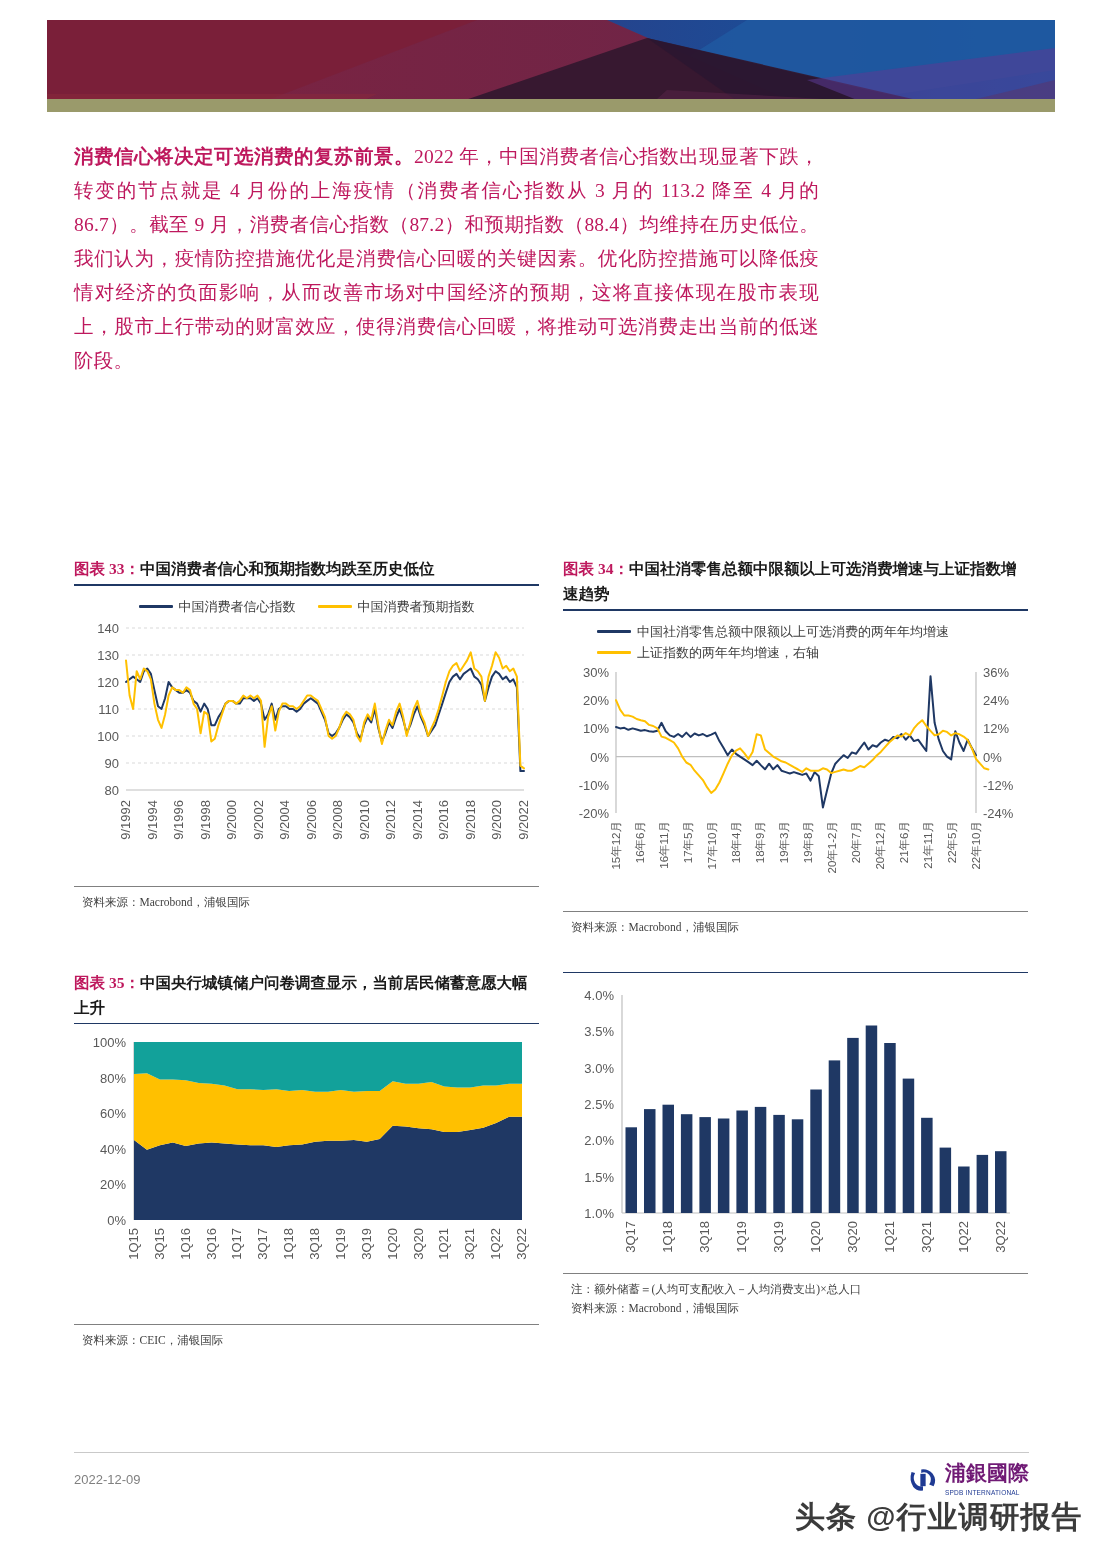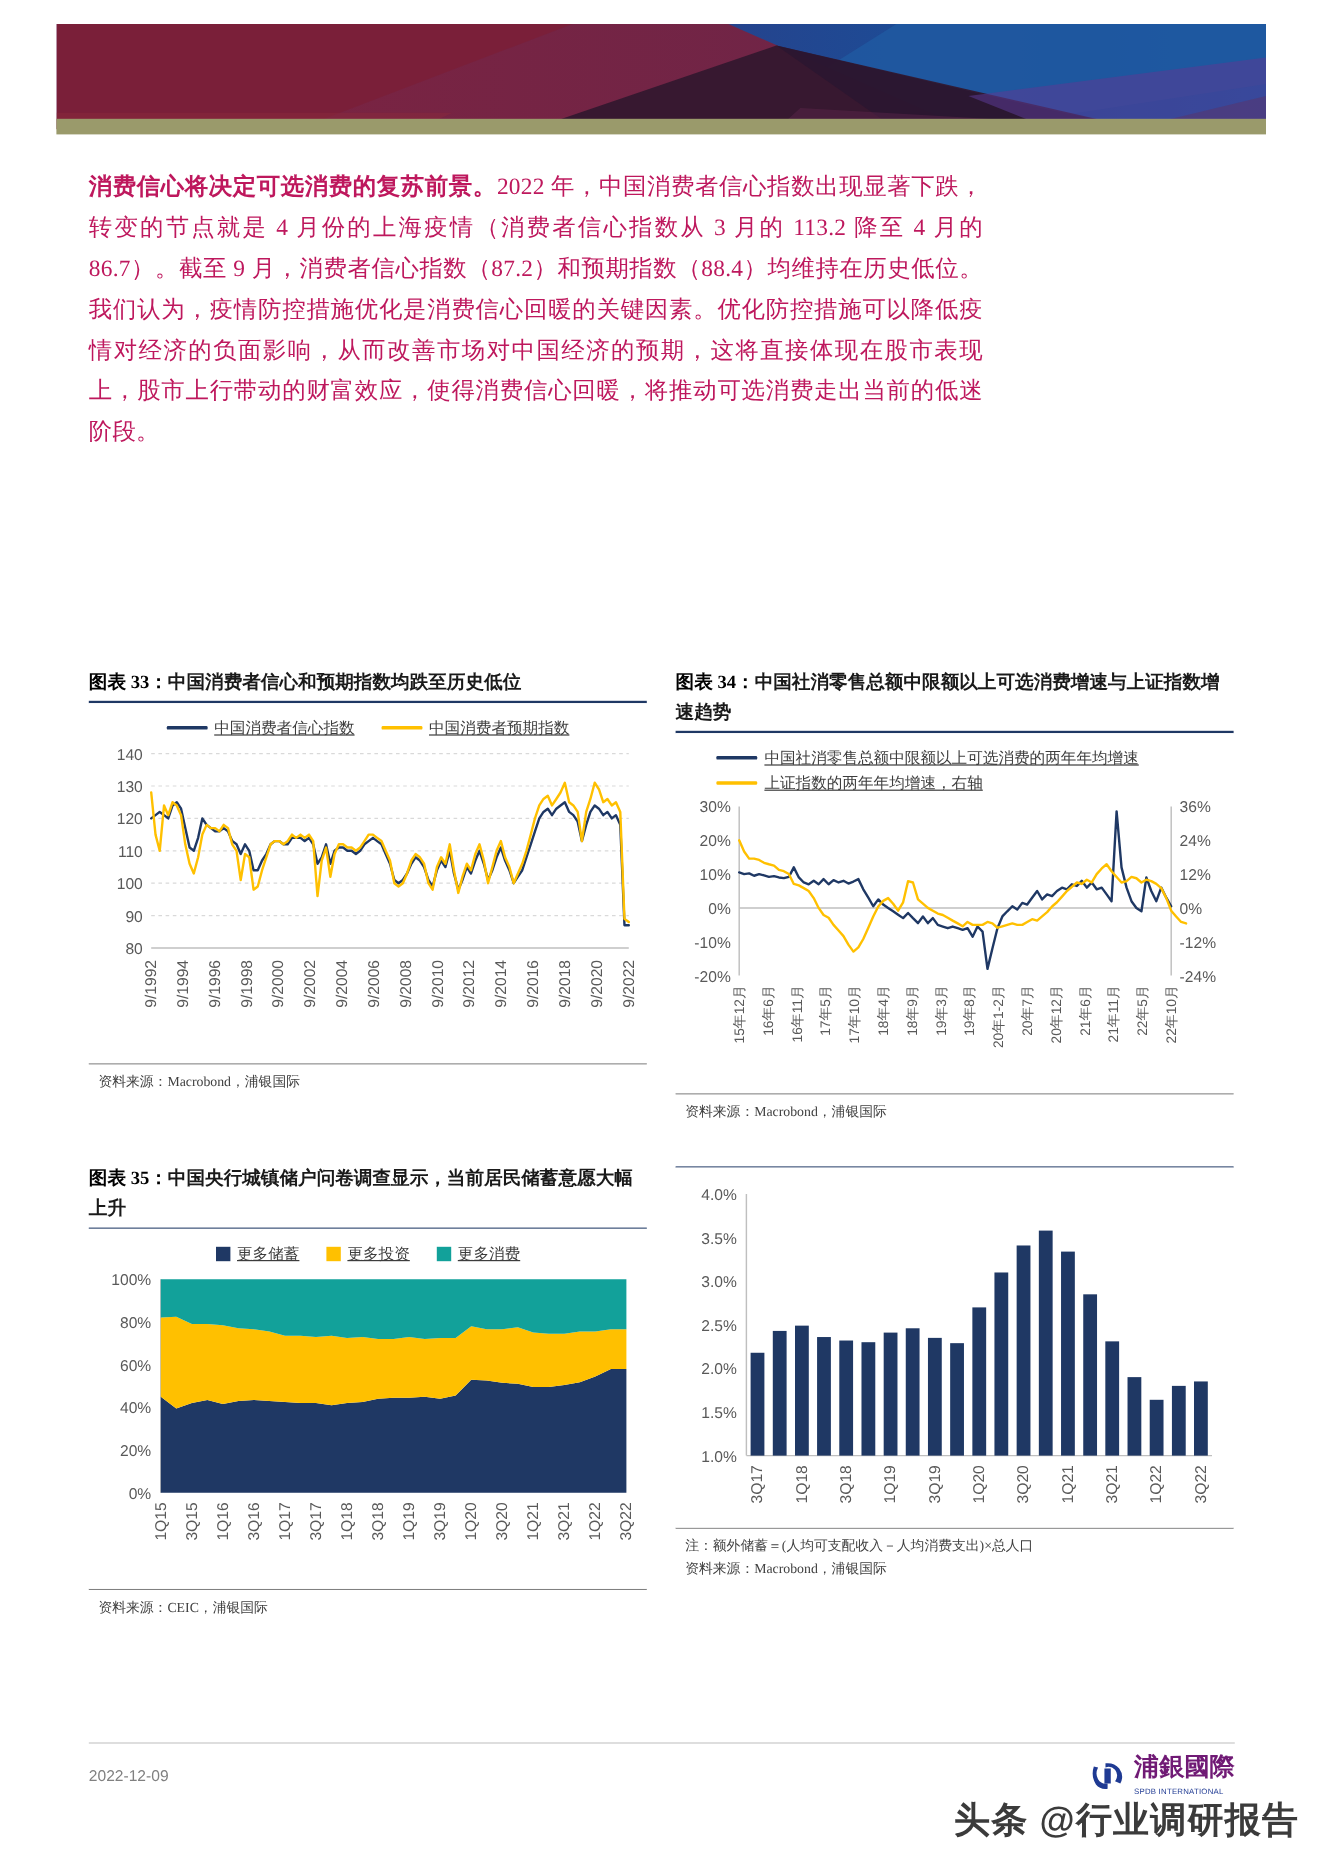--- a/index.html
+++ b/index.html
@@ -44,21 +44,21 @@
     box-sizing:border-box;
     position:relative;
   }
   .panel-title{
     font-size:15.5px;
     font-weight:bold;
     line-height:25px;
     color:#1a1a1a;
     margin:0 0 3px 0;
   }
-  .panel-title .lbl{color:#000000;}
+  .panel-title .lbl{color:#be185d;}
   .rule{height:1.6px;background:#1f3864;width:100%;margin:2px 0 0 0;}
   .panel-body{
     border-left:none;border-right:none;
     background:#fff;
     padding-top:8px;
     height:300px;
     box-sizing:border-box;
     position:relative;
   }
   .src-rule{height:1px;background:#808080;width:100%;}
@@ -68,21 +68,20 @@
     line-height:17px;
     font-family:"Liberation Serif", serif;
   }
 
   
   .legend{
     display:flex;justify-content:center;align-items:center;
     gap:22px;flex-wrap:wrap;
     font-size:13px;color:#3d3d3d;
     margin:4px 0 2px 0;
-    text-decoration:underline;
   }
   .legend.left{justify-content:flex-start;padding-left:34px;flex-direction:row;align-items:flex-start;gap:3px;}
   .lgd{display:flex;align-items:center;gap:6px;white-space:nowrap;}
   .lgd .swatch-line{width:34px;height:3.5px;border-radius:1px;display:inline-block;}
   .lgd .swatch-box{width:12px;height:12px;display:inline-block;}
 
   
   .plot{display:block;margin:0 auto;}
   .ax-lbl{font-family:"Liberation Sans", sans-serif;font-size:13px;fill:#595959;}
   .ax-lbl-sm{font-family:"Liberation Sans", sans-serif;font-size:11.5px;fill:#595959;}
@@ -277,34 +276,20 @@
     <div style="height:34px"></div>
 
     <div class="chart-row">
 
       <div class="panel">
         <div class="panel-title">
           <span class="lbl">图表 35：</span><span>中国央行城镇储户问卷调查显示，当前居民储蓄意愿大幅上升</span>
         </div>
         <div class="rule"></div>
         <div class="panel-body">
-          <div class="legend">
-            <span class="lgd">
-              <span class="swatch-box" style="background:#1F3864"></span>
-              <span>更多储蓄</span>
-            </span>
-            <span class="lgd">
-              <span class="swatch-box" style="background:#FFC000"></span>
-              <span>更多投资</span>
-            </span>
-            <span class="lgd">
-              <span class="swatch-box" style="background:#12A19A"></span>
-              <span>更多消费</span>
-            </span>
-          </div>
           <svg class="plot" id="svg35" width="450" height="250" viewBox="0 0 450 250">
               <text x="44" y="193" class="ax-lbl" text-anchor="end">0%</text>
               <text x="44" y="157.4" class="ax-lbl" text-anchor="end">20%</text>
               <text x="44" y="121.8" class="ax-lbl" text-anchor="end">40%</text>
               <text x="44" y="86.2" class="ax-lbl" text-anchor="end">60%</text>
               <text x="44" y="50.599999999999994" class="ax-lbl" text-anchor="end">80%</text>
               <text x="44" y="15" class="ax-lbl" text-anchor="end">100%</text>
               <line x1="52" y1="10" x2="52" y2="188" class="axisline"></line>
               <path d="M52,188 L52.0,107.9 L64.9,117.7 L77.9,113.2 L90.8,110.6 L103.7,114.1 L116.7,111.5 L129.6,110.6 L142.5,111.5 L155.5,112.4 L168.4,113.2 L181.3,113.2 L194.3,115.0 L207.2,113.2 L220.1,112.4 L233.1,109.7 L246.0,108.8 L258.9,108.8 L271.9,107.9 L284.8,109.7 L297.7,107.0 L310.7,93.7 L323.6,94.5 L336.5,96.3 L349.5,97.2 L362.4,99.9 L375.3,99.9 L388.3,98.1 L401.2,95.8 L414.1,91.0 L427.1,84.8 L440.0,84.8 L440.0,188.0 L427.1,188.0 L414.1,188.0 L401.2,188.0 L388.3,188.0 L375.3,188.0 L362.4,188.0 L349.5,188.0 L336.5,188.0 L323.6,188.0 L310.7,188.0 L297.7,188.0 L284.8,188.0 L271.9,188.0 L258.9,188.0 L246.0,188.0 L233.1,188.0 L220.1,188.0 L207.2,188.0 L194.3,188.0 L181.3,188.0 L168.4,188.0 L155.5,188.0 L142.5,188.0 L129.6,188.0 L116.7,188.0 L103.7,188.0 L90.8,188.0 L77.9,188.0 L64.9,188.0 L52.0,188.0 Z" fill="#1F3864"></path>
               <path d="M52,107.89999999999999 L52.0,42.0 L64.9,41.2 L77.9,47.4 L90.8,47.4 L103.7,48.3 L116.7,50.9 L129.6,51.8 L142.5,53.6 L155.5,57.2 L168.4,57.2 L181.3,58.1 L194.3,57.2 L207.2,59.0 L220.1,58.1 L233.1,59.8 L246.0,59.8 L258.9,58.1 L271.9,59.8 L284.8,59.0 L297.7,59.0 L310.7,49.2 L323.6,51.8 L336.5,51.8 L349.5,50.0 L362.4,54.5 L375.3,55.4 L388.3,55.4 L401.2,53.6 L414.1,53.6 L427.1,51.8 L440.0,51.8 L440.0,84.8 L427.1,84.8 L414.1,91.0 L401.2,95.8 L388.3,98.1 L375.3,99.9 L362.4,99.9 L349.5,97.2 L336.5,96.3 L323.6,94.5 L310.7,93.7 L297.7,107.0 L284.8,109.7 L271.9,107.9 L258.9,108.8 L246.0,108.8 L233.1,109.7 L220.1,112.4 L207.2,113.2 L194.3,115.0 L181.3,113.2 L168.4,113.2 L155.5,112.4 L142.5,111.5 L129.6,110.6 L116.7,111.5 L103.7,114.1 L90.8,110.6 L77.9,113.2 L64.9,117.7 L52.0,107.9 Z" fill="#FFC000"></path>

